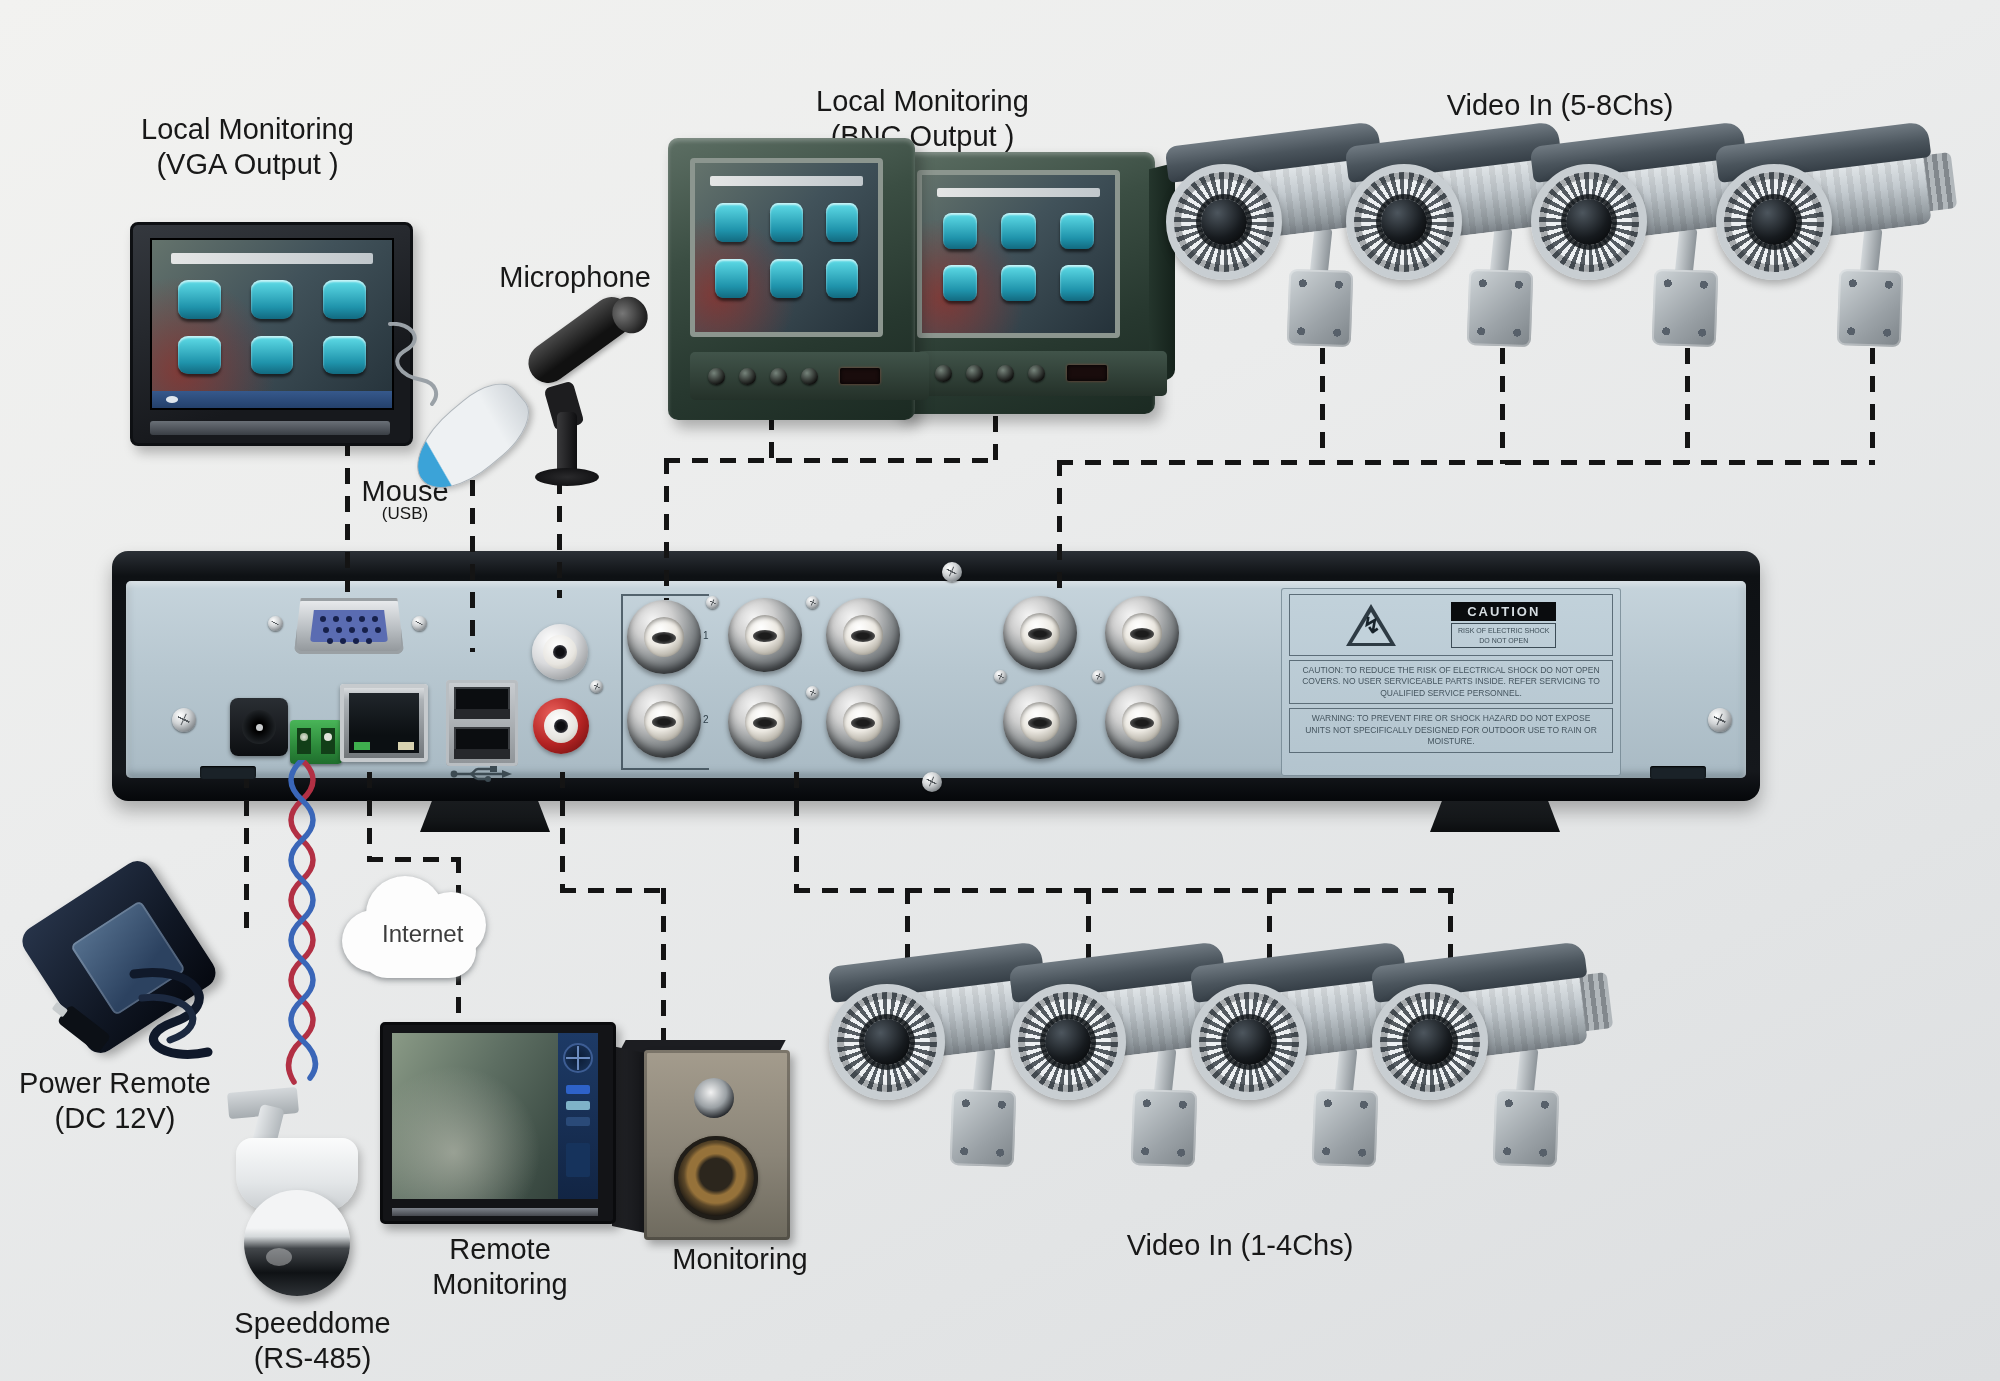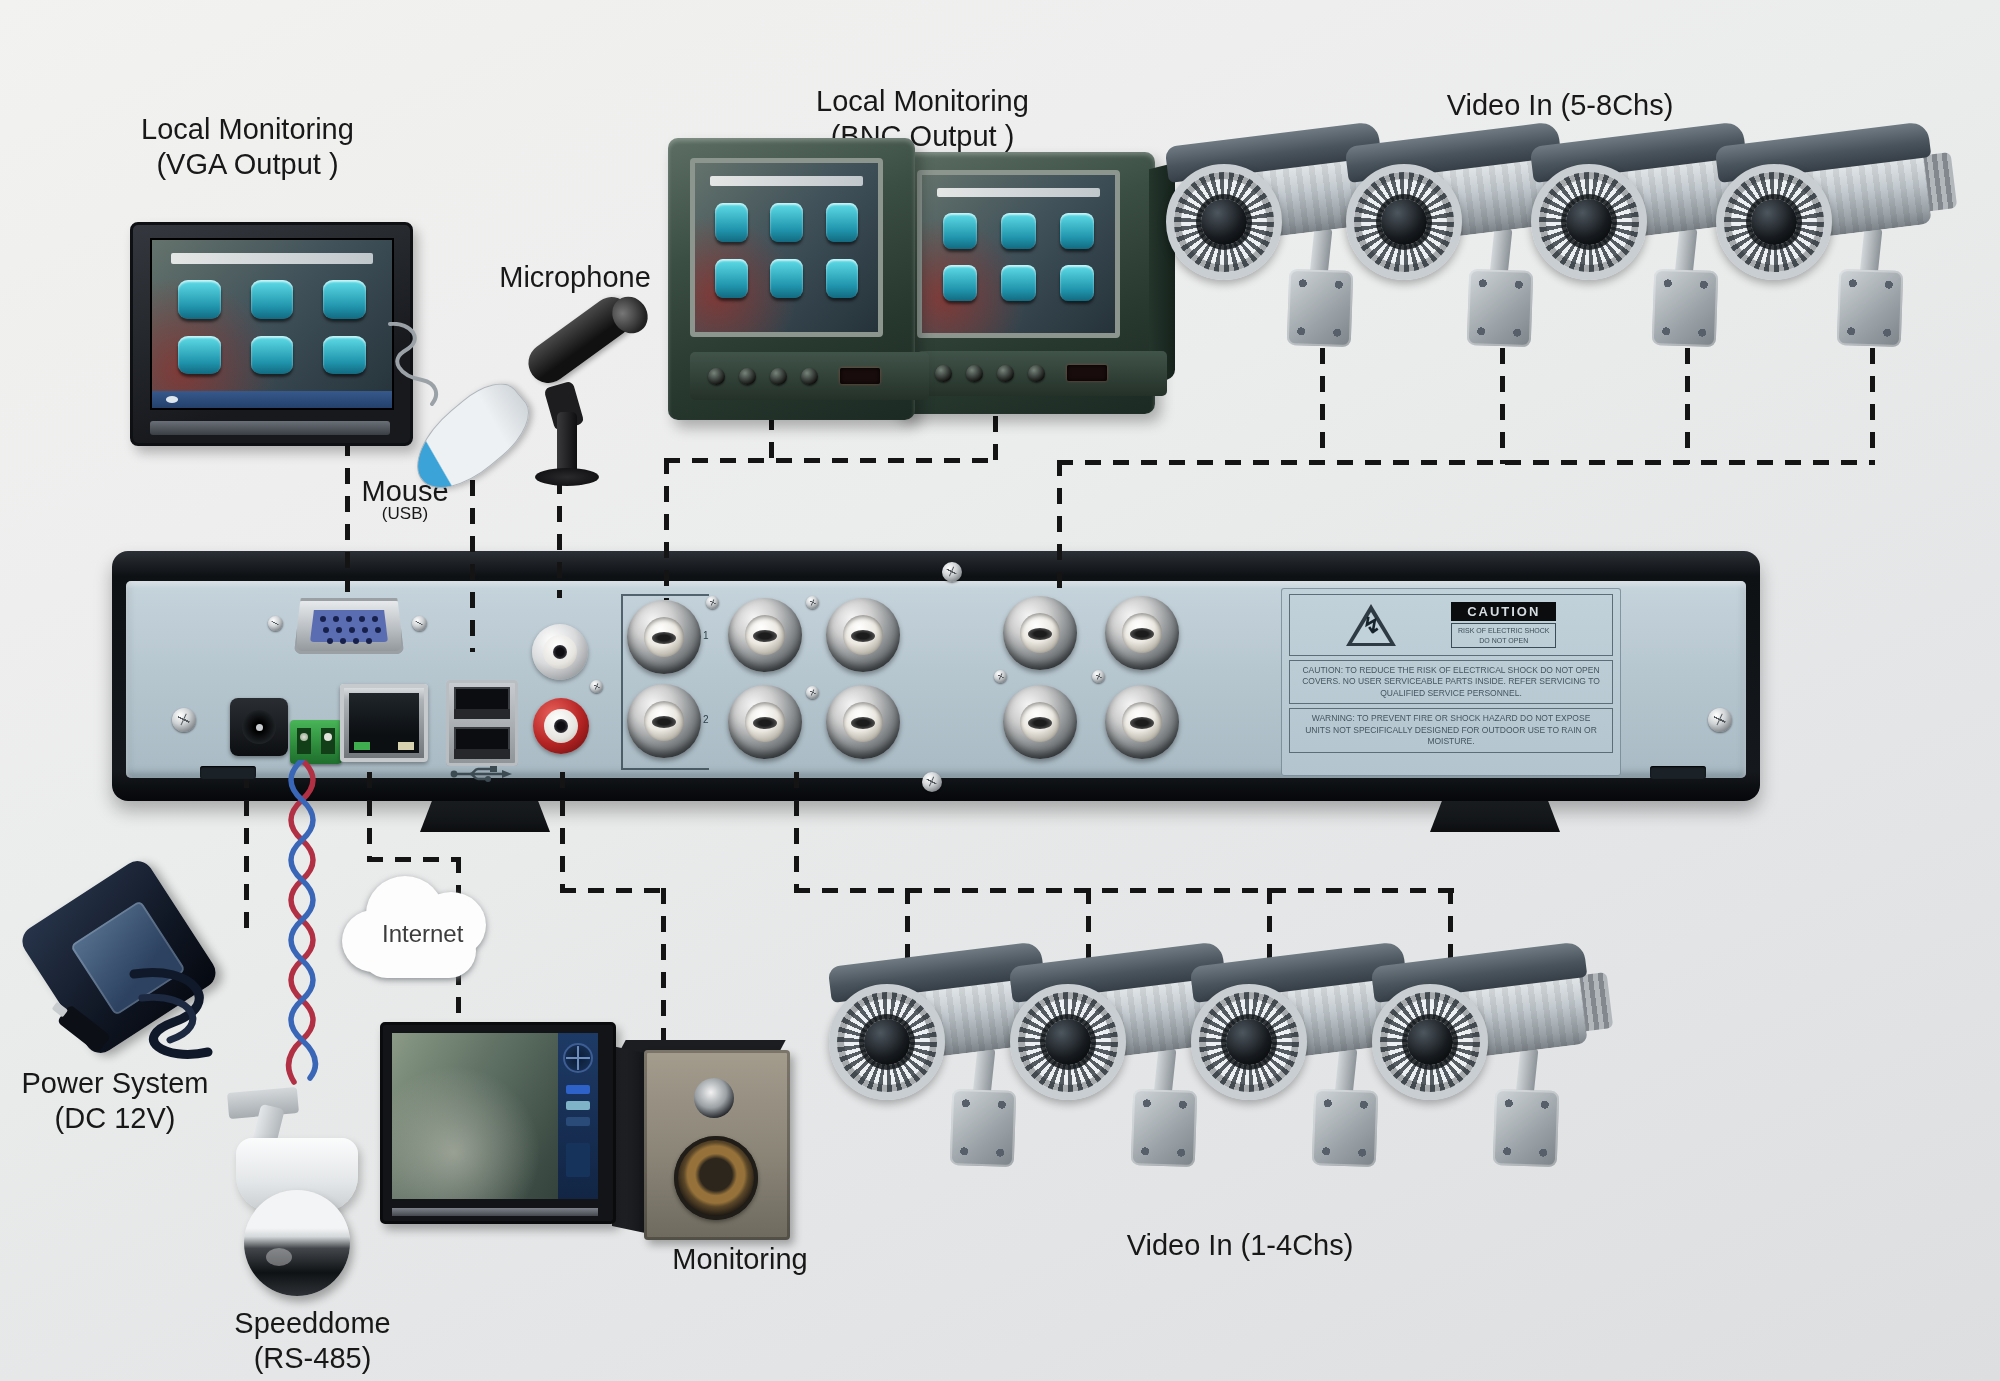--- a/index.html
+++ b/index.html
@@ -206,26 +206,30 @@
   </div>
   <div class="abs lbl" style="left:770px;top:84px;width:305px;">
     <div>Local Monitoring</div>
     <div>(BNC Output )</div>
   </div>
   <div class="abs lbl" style="left:1400px;top:88px;width:320px;">Video In (5-8Chs)</div>
   <div class="abs lbl" style="left:485px;top:260px;width:180px;">Microphone</div>
   <div class="abs lbl" style="left:340px;top:474px;width:130px;">Mouse</div>
   <div class="abs lbl small" style="left:340px;top:504px;width:130px;">(USB)</div>
   <div class="abs lbl" style="left:10px;top:1066px;width:210px;">
-    <div>Power System</div>
+    <div>Power Remote</div>
     <div>(DC 12V)</div>
   </div>
   <div class="abs lbl" style="left:190px;top:1306px;width:245px;">
     <div>Speeddome</div>
     <div>(RS-485)</div>
+  </div>
+  <div class="abs lbl" style="left:400px;top:1232px;width:200px;">
+    <div>Remote</div>
+    <div>Monitoring</div>
   </div>
   <div class="abs lbl" style="left:615px;top:1242px;width:250px;">Monitoring</div>
   <div class="abs lbl" style="left:1080px;top:1228px;width:320px;">Video In (1-4Chs)</div>
   <div class="abs" style="left:382px;top:920px;width:80px;font-size:24px;color:#3c3c3c;z-index:6;text-align:center;">Internet</div>
 
   <div class="abs dv" style="left:345px;top:440px;height:152px;"></div>
   <div class="abs dv" style="left:470px;top:452px;height:200px;"></div>
   <div class="abs dv" style="left:557px;top:478px;height:120px;"></div>
   <div class="abs dv" style="left:769px;top:414px;height:48px;"></div>
   <div class="abs dv" style="left:993px;top:416px;height:46px;"></div>

